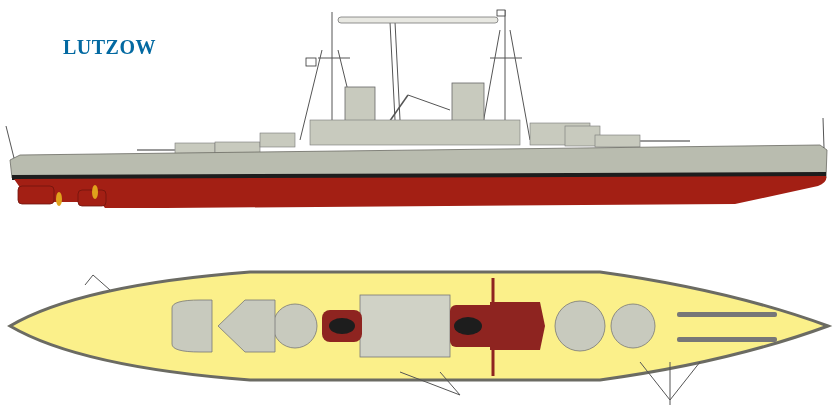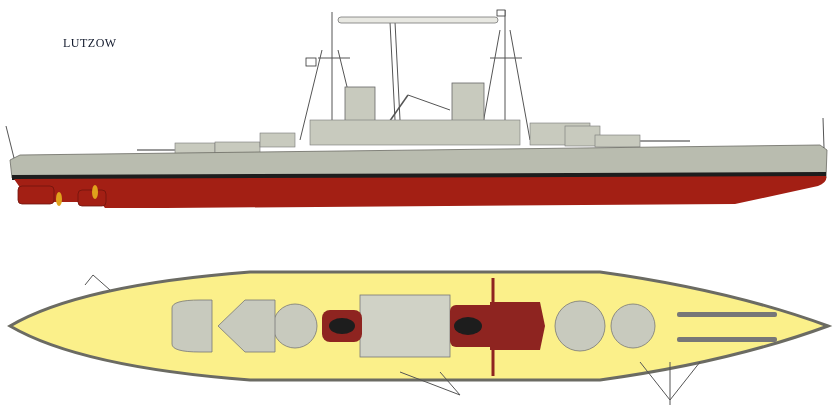--- a/index.html
+++ b/index.html
@@ -1,17 +1,17 @@
 <!DOCTYPE html>
 <html><head>
 <meta charset="utf-8">
 <style>
   html, body { margin:0; padding:0; background:#ffffff; }
   body { width:840px; height:420px; position:relative; overflow:hidden; font-family:"Liberation Serif", serif; }
-  .title { position:absolute; left:63px; top:36px; font-size:12px; font-weight:normal; color:#0f172a; letter-spacing:0.5px; }
+  .title { position:absolute; left:63px; top:36px; font-size:20px; font-weight:bold; color:#0369a1; letter-spacing:0.5px; }
   svg { position:absolute; left:0; top:0; }
 </style>
 </head>
 <body>
 
 <div class="title">LUTZOW</div>
 
 <svg width="840" height="420" viewBox="0 0 840 420">
 
   <g>

